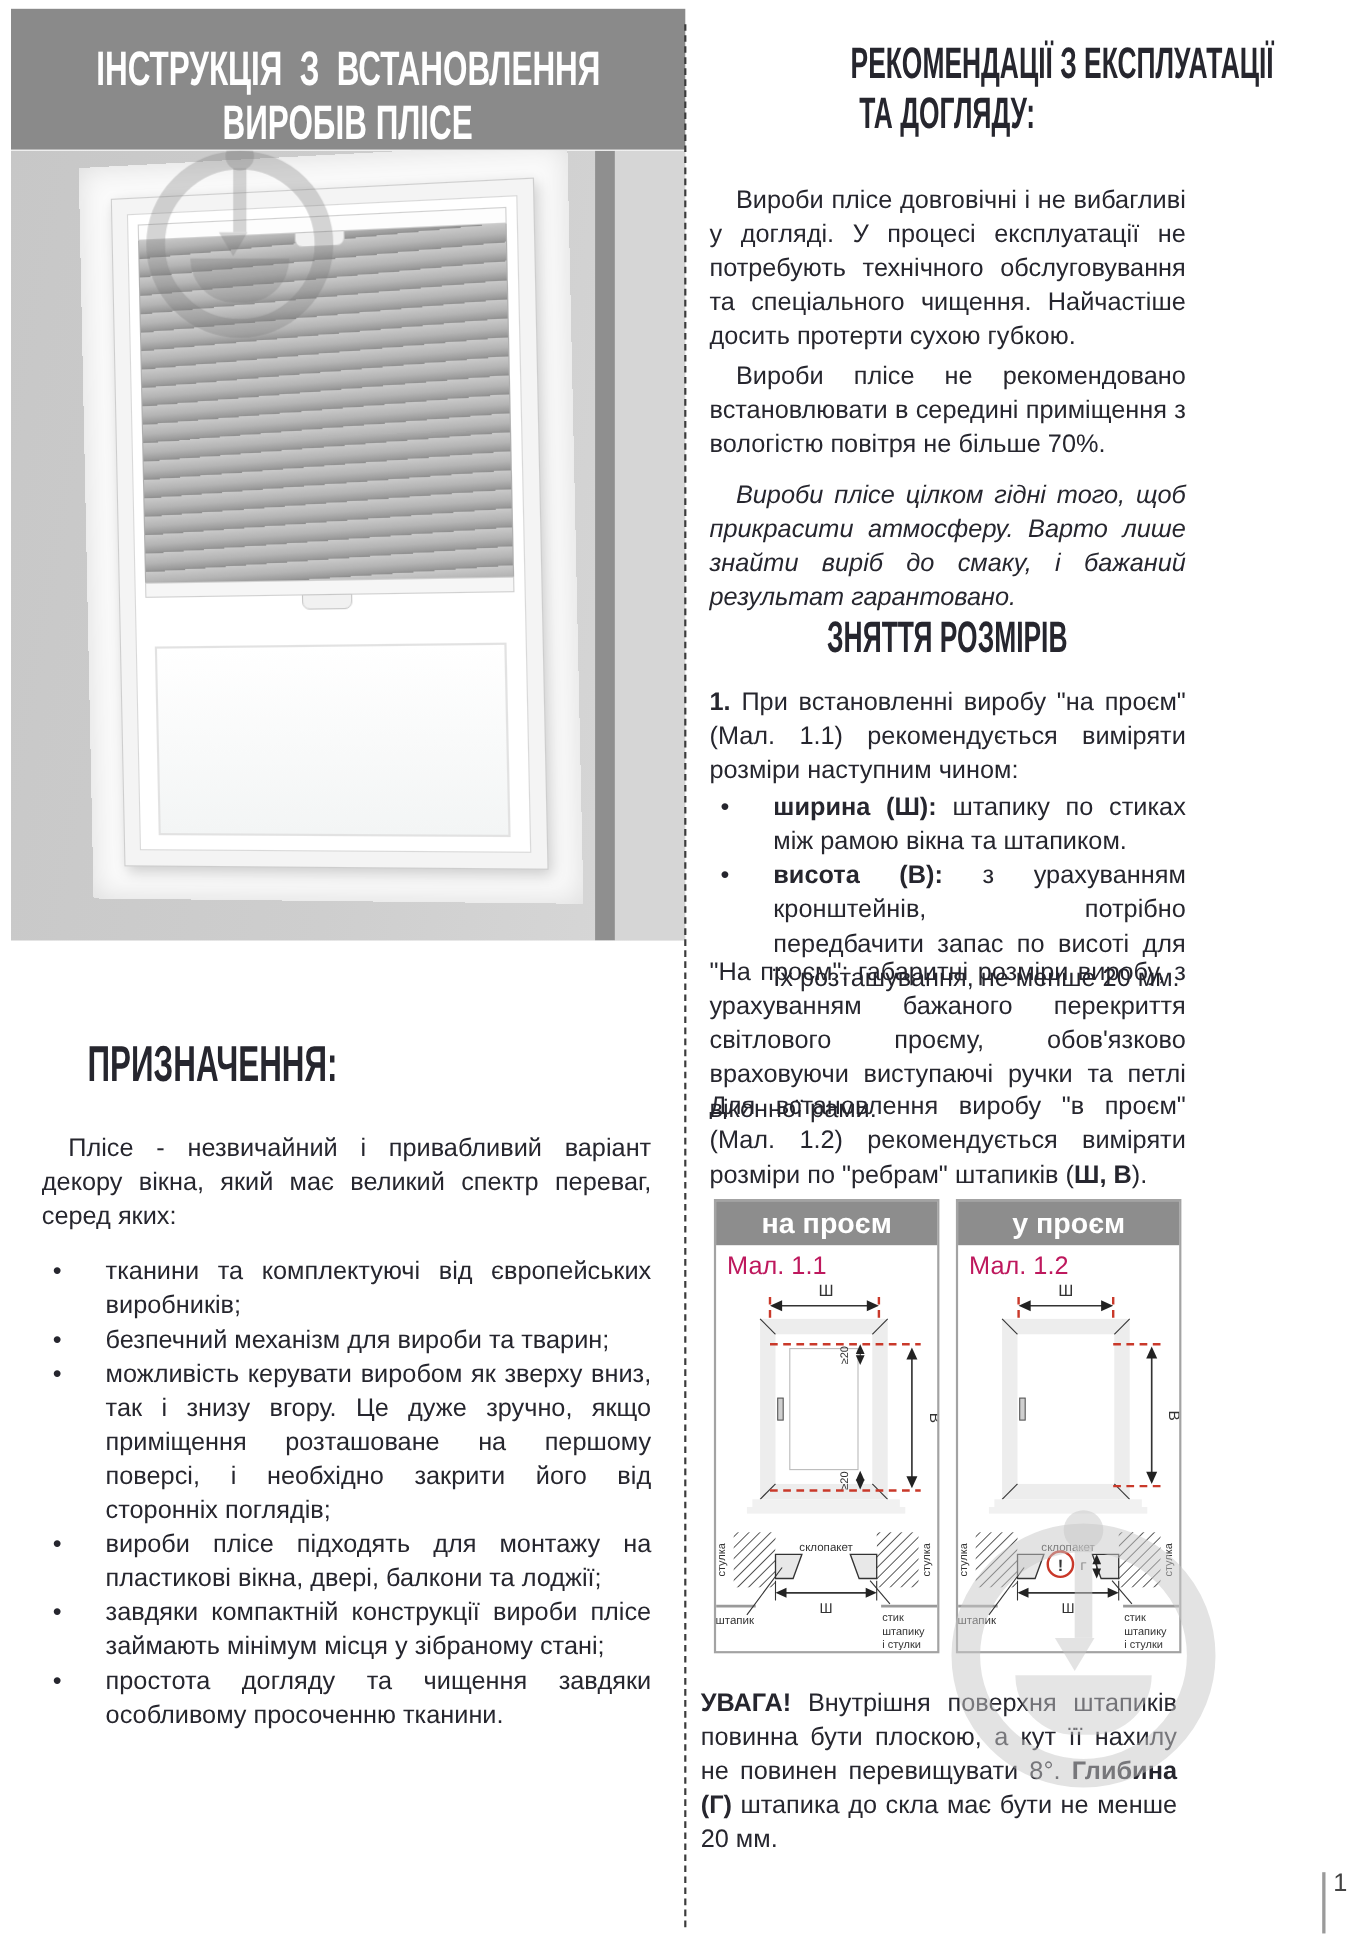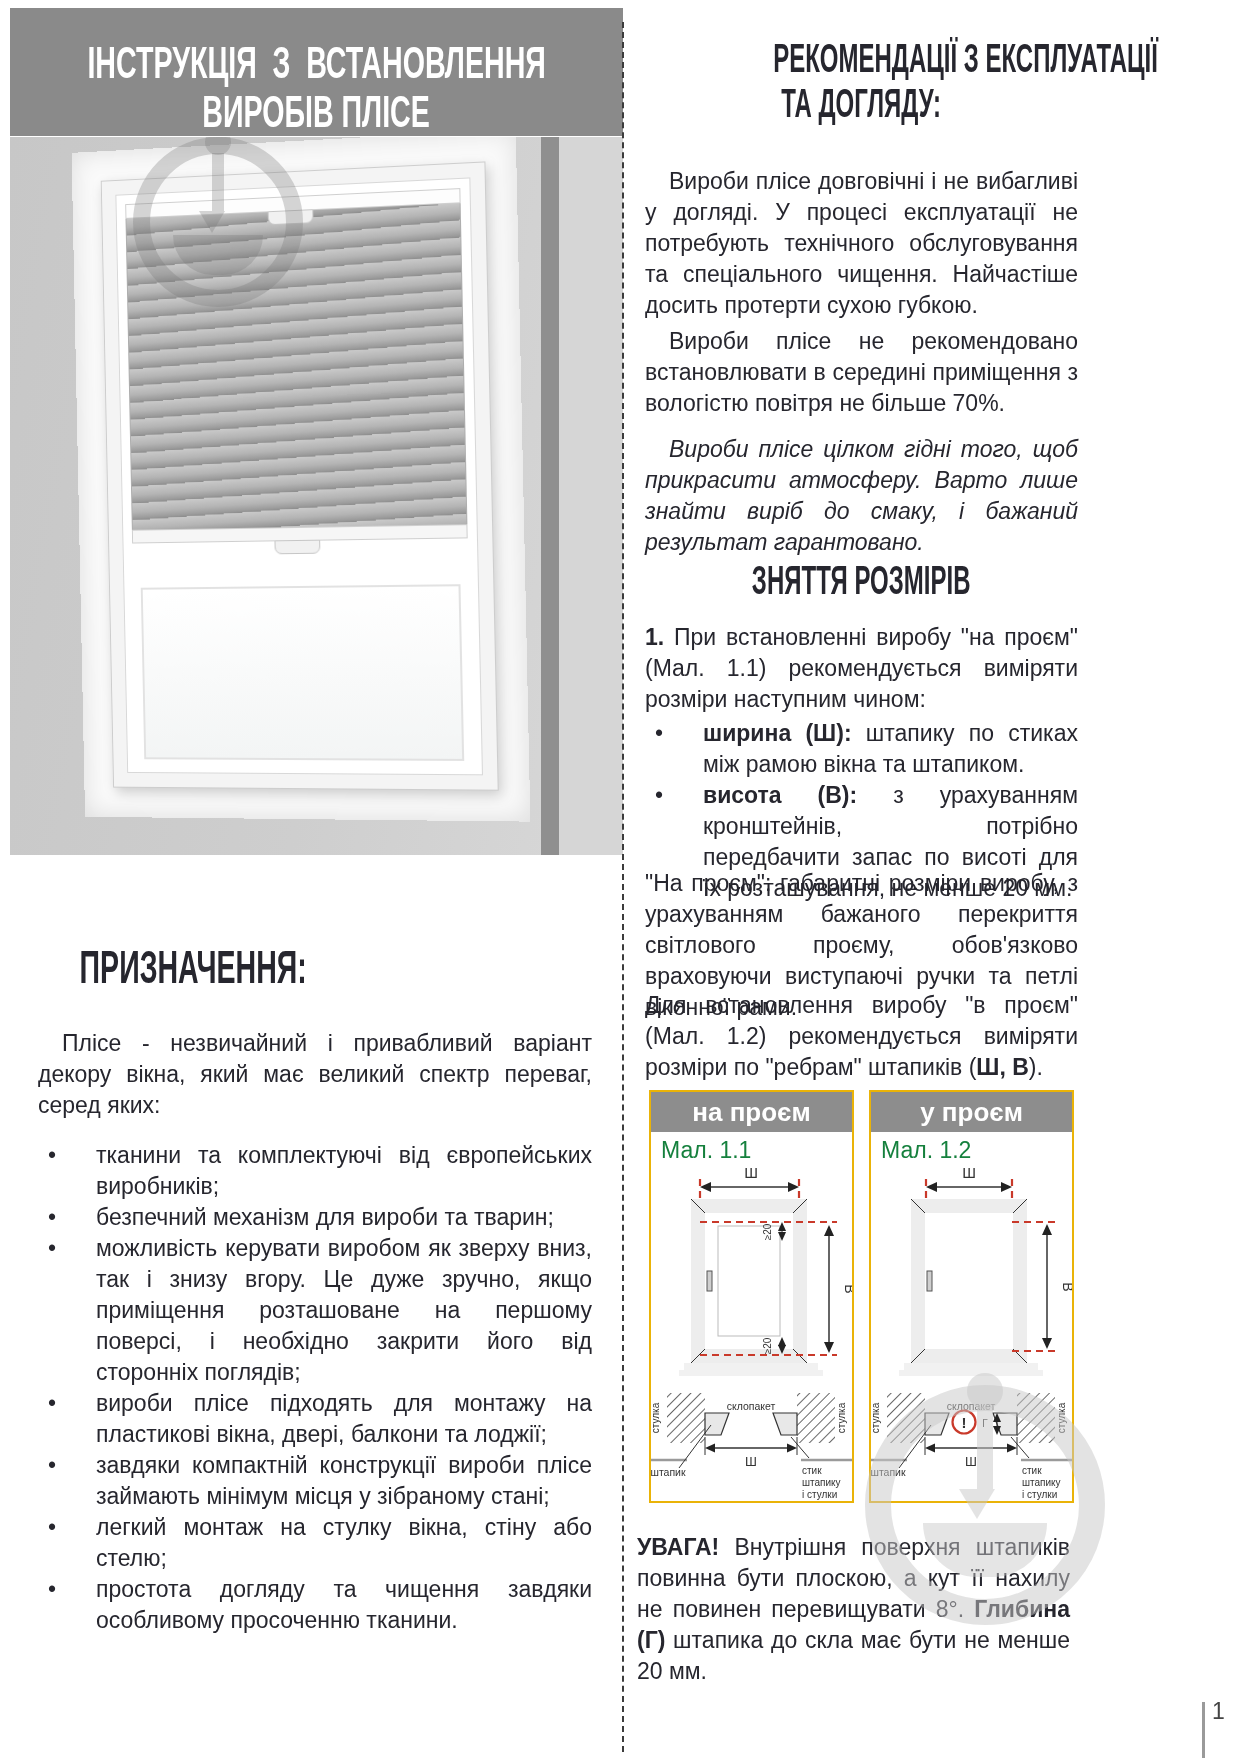--- a/index.html
+++ b/index.html
@@ -48,25 +48,25 @@
   
   .divider { position:absolute; left:622px; top:22px; height:1730px; border-left:2px dashed #3c3c3c; }
 
   
   .rblock { position:absolute; left:645px; width:433px; }
   .center { text-align:center; }
   .care-h .hline, .sizing-h .hline { font-size:40px; line-height:45px; transform:scaleX(.60); }
   .italic { font-style:italic; }
 
   
-  .dbox { position:absolute; top:1090px; width:205px; height:413px; border:2px solid #eab308; background:transparent; z-index:1; }
+  .dbox { position:absolute; top:1090px; width:205px; height:413px; border:2px solid #a3a3a3; background:transparent; z-index:1; }
   .dbox1 { left:649px; } .dbox2 { left:869px; }
   .dbar { height:40px; background:#8d8d8d; color:#fff; font-weight:700; font-size:26px;
           display:flex; align-items:center; justify-content:center; }
-  .dfig { font-size:23px; color:#15803d; padding:5px 0 0 10px; height:33px; }
+  .dfig { font-size:23px; color:#be185d; padding:5px 0 0 10px; height:33px; }
   svg.dg { display:block; margin:0 auto; }
   .dg line { stroke:#333; stroke-width:1.5; }
   .dg .thin { stroke-width:1; }
   .dg .red { stroke:#c9392a; stroke-width:2.2; stroke-dasharray:7 5; }
   .dg .grayline { stroke:#9a9a9a; stroke-width:2.5; }
   .dg path.ah { fill:#222; stroke:none; }
   .dg text { font-family:"Liberation Sans",sans-serif; fill:#333; }
 
   .attention { position:absolute; left:637px; top:1532px; width:433px; z-index:1; }
 
@@ -136,21 +136,20 @@
   </div>
 
   <p class="lead indent left-intro">Плісе - незвичайний і привабливий варіант декору вікна, який має великий спектр переваг, серед яких:</p>
 
   <ul class="blist left-list">
     <li>тканини та комплектуючі від європейських виробників;</li>
     <li>безпечний механізм для вироби та тварин;</li>
     <li>можливість керувати виробом як зверху вниз, так і знизу вгору. Це дуже зручно, якщо приміщення розташоване на першому поверсі, і необхідно закрити його від сторонніх поглядів;</li>
     <li>вироби плісе підходять для монтажу на пластикові вікна, двері, балкони та лоджії;</li>
     <li>завдяки компактній конструкції вироби плісе займають мінімум місця у зібраному стані;</li>
-    <li>легкий монтаж на стулку вікна, стіну або стелю;</li>
     <li>простота догляду та чищення завдяки особливому просоченню тканини.</li>
   </ul>
 
   <div class="divider"></div>
 
   <div class="rblock center care-h" style="top:36px;">
     <span class="hline">РЕКОМЕНДАЦІЇ З ЕКСПЛУАТАЦІЇ</span><br>
     <span class="hline">ТА ДОГЛЯДУ:</span>
   </div>
 

